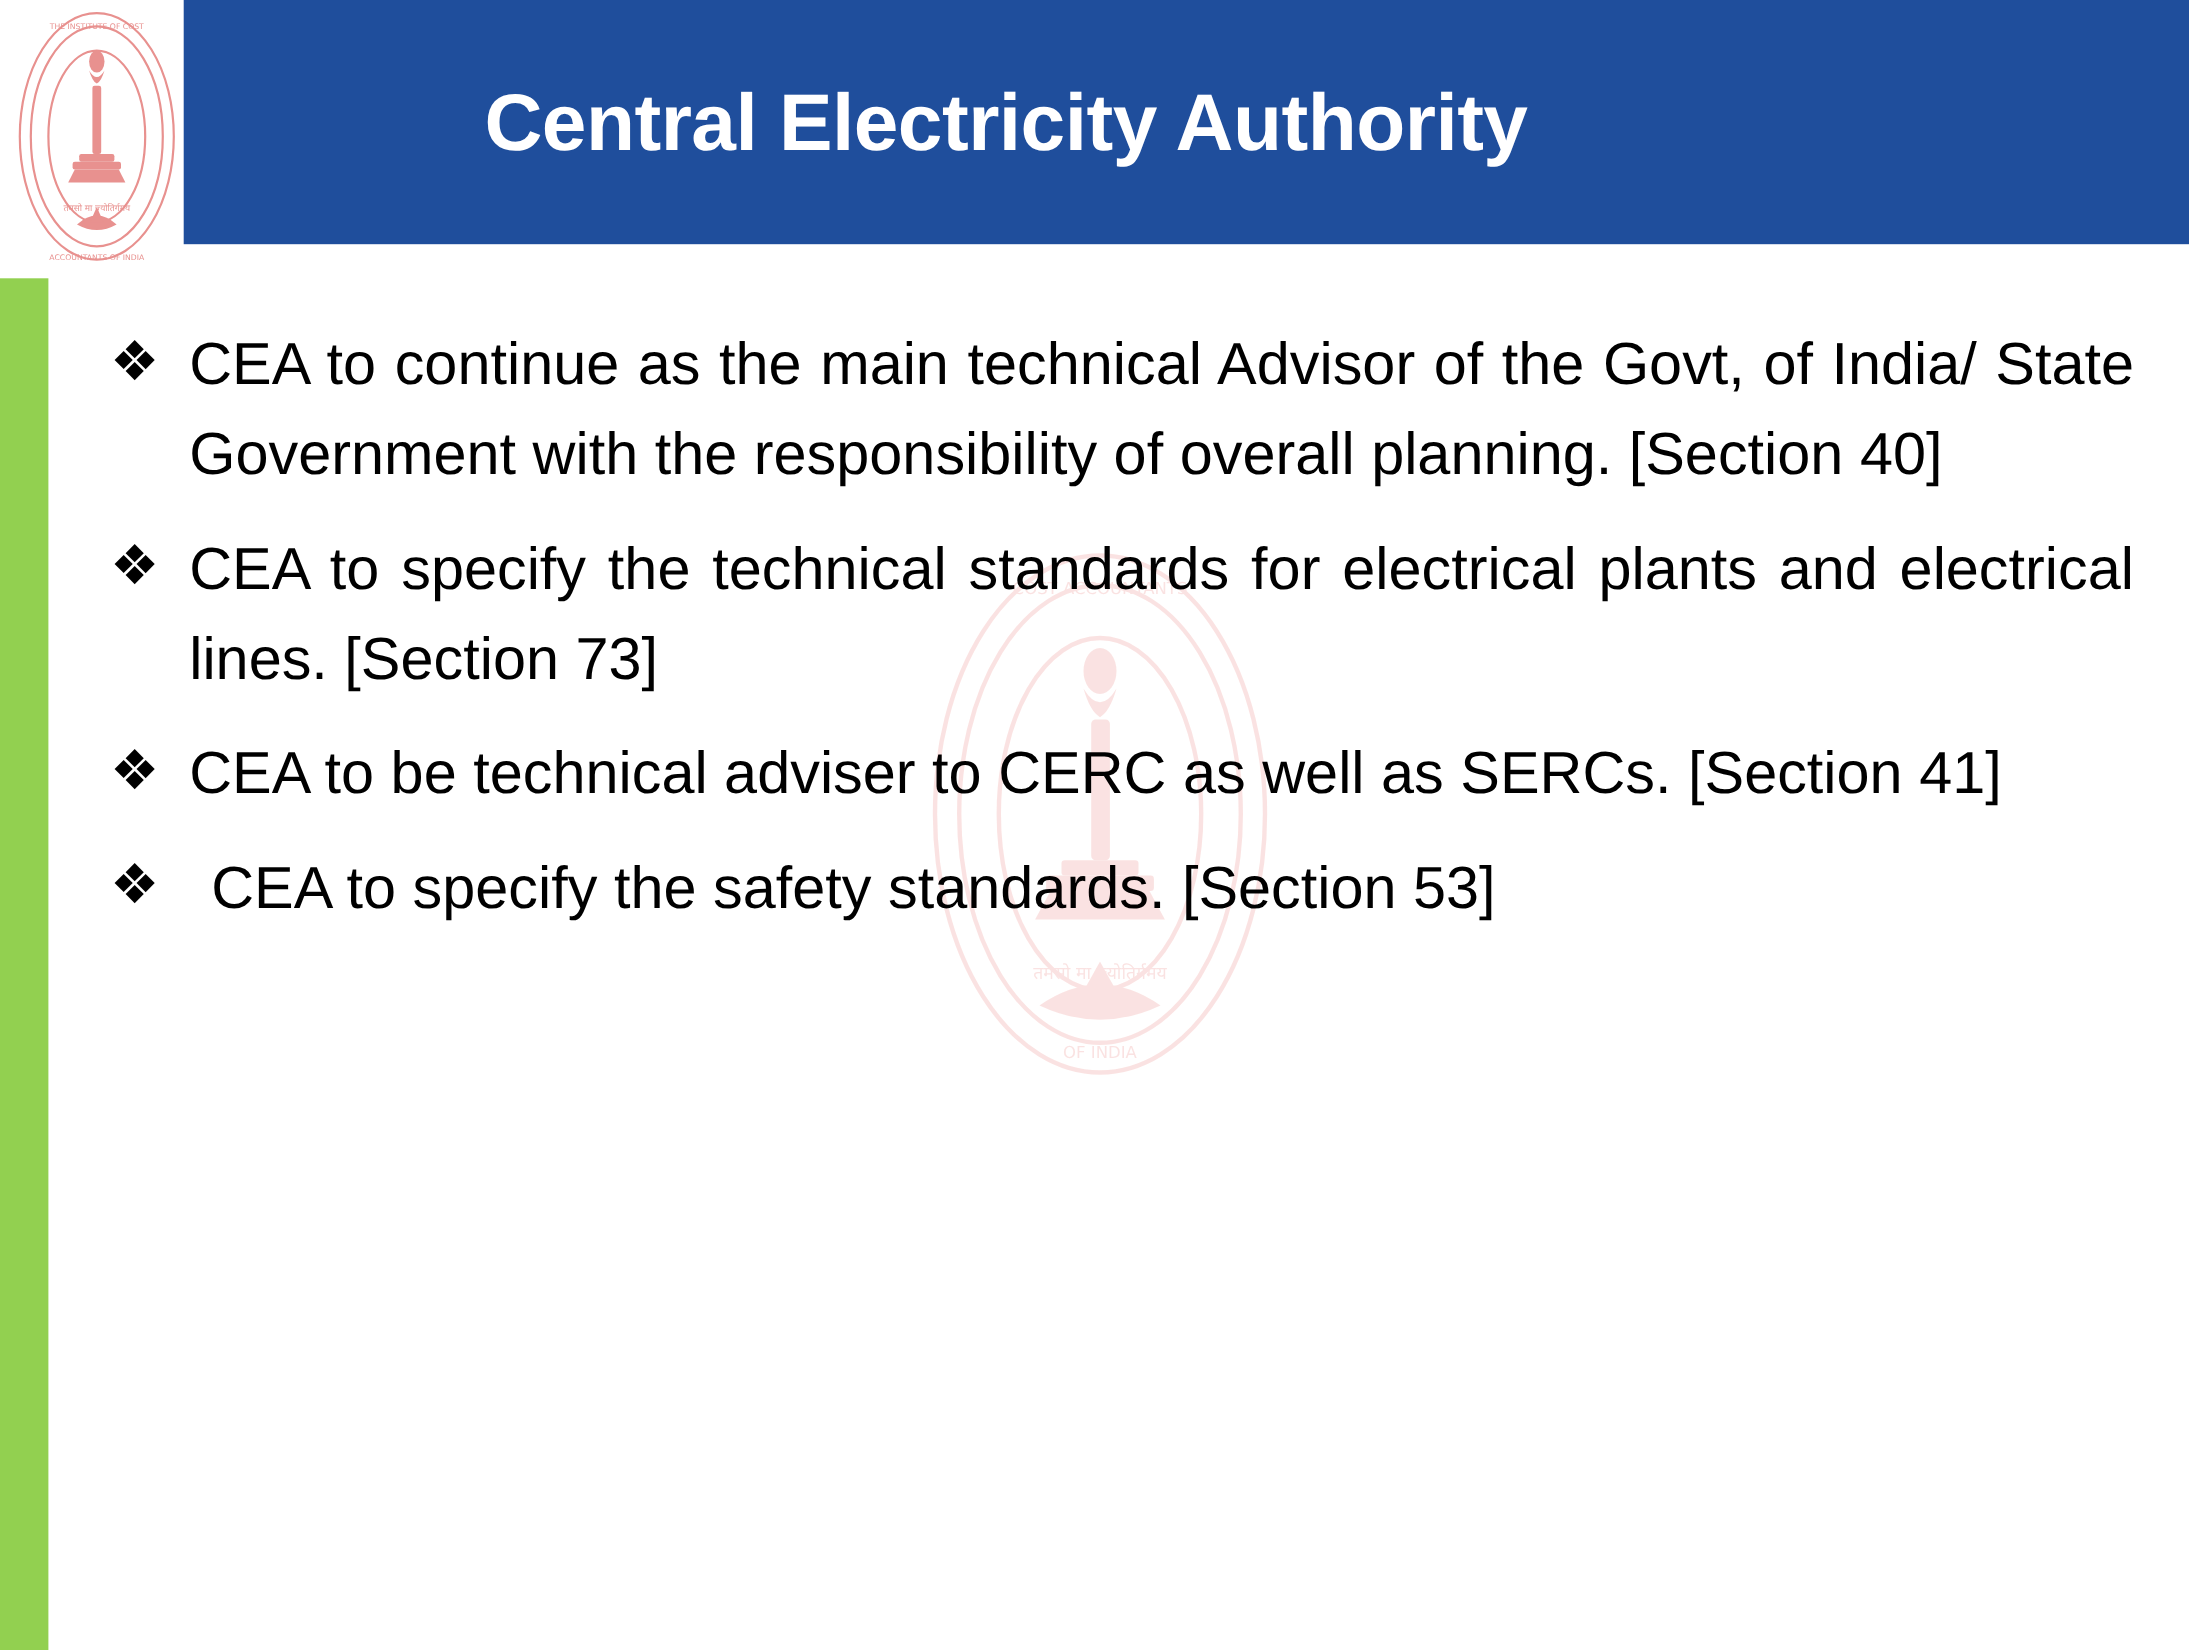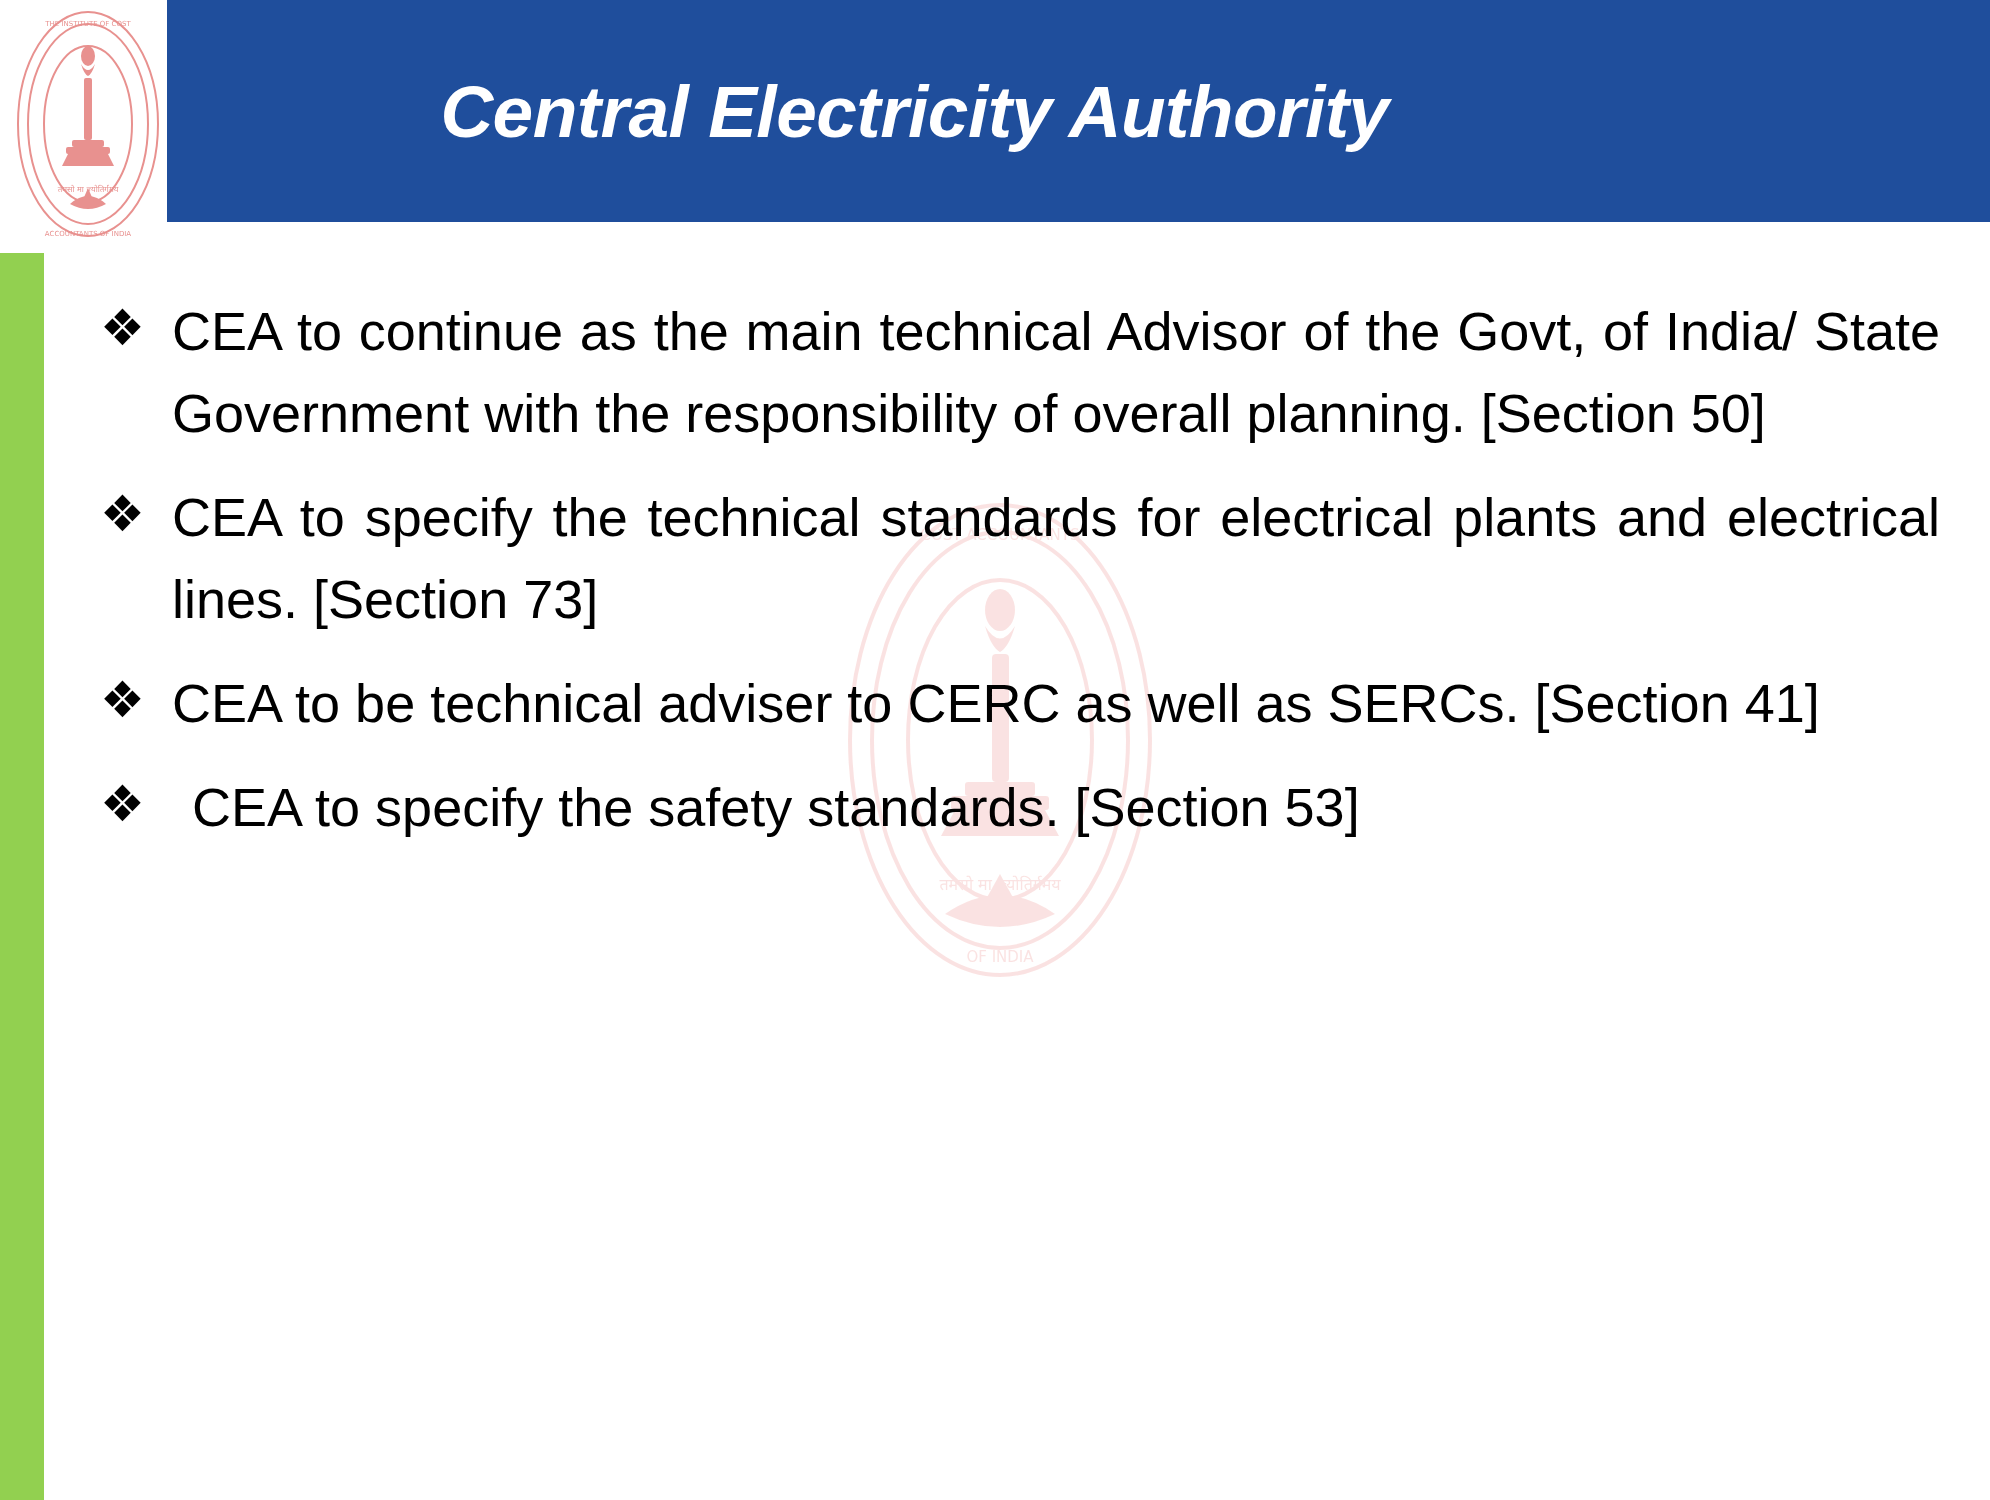--- a/index.html
+++ b/index.html
@@ -42,21 +42,20 @@
     width: 1495px;
     height: 222px;
     display: flex;
     align-items: center;
     justify-content: center;
     color: #ffffff;
     font-size: 73px;
     font-weight: bold;
     letter-spacing: -0.5px;
     font-family: "Liberation Sans", sans-serif;
-    font-style: italic;
   }
   
   .logo {
     position: absolute;
     left: 8px;
     top: 4px;
     width: 160px;
     height: 245px;
   }
   
@@ -206,21 +205,21 @@
         <path d="M110 424 q55 -38 110 0 q-55 26 -110 0 z"></path>
         <path d="M145 420 l20 -36 l20 36 z"></path>
       </g>
     </svg>
   </div>
 
   <div class="content">
 
     <div class="bullet-row">
       <span class="bullet-mark">❖</span>
-      <span class="bullet-text">CEA to continue as the main technical Advisor of the Govt, of India/ State Government with the responsibility of overall planning. [Section 50]</span>
+      <span class="bullet-text">CEA to continue as the main technical Advisor of the Govt, of India/ State Government with the responsibility of overall planning. [Section 40]</span>
     </div>
 
     <div class="bullet-row">
       <span class="bullet-mark">❖</span>
       <span class="bullet-text">CEA to specify the technical standards for electrical plants and electrical lines. [Section 73]</span>
     </div>
 
     <div class="bullet-row">
       <span class="bullet-mark">❖</span>
       <span class="bullet-text">CEA to be technical adviser to CERC as well as SERCs. [Section 41]</span>

